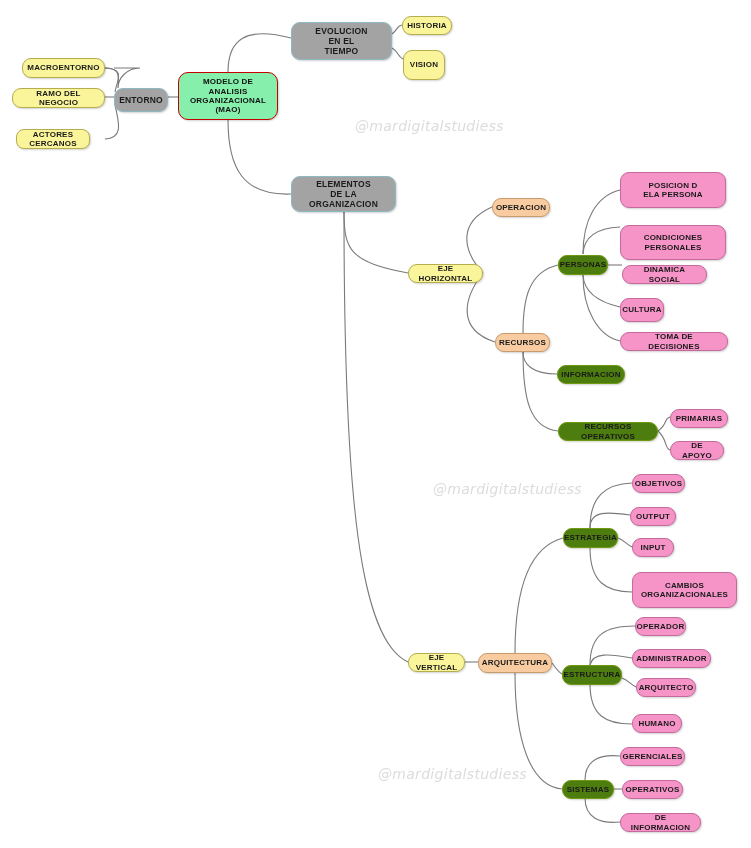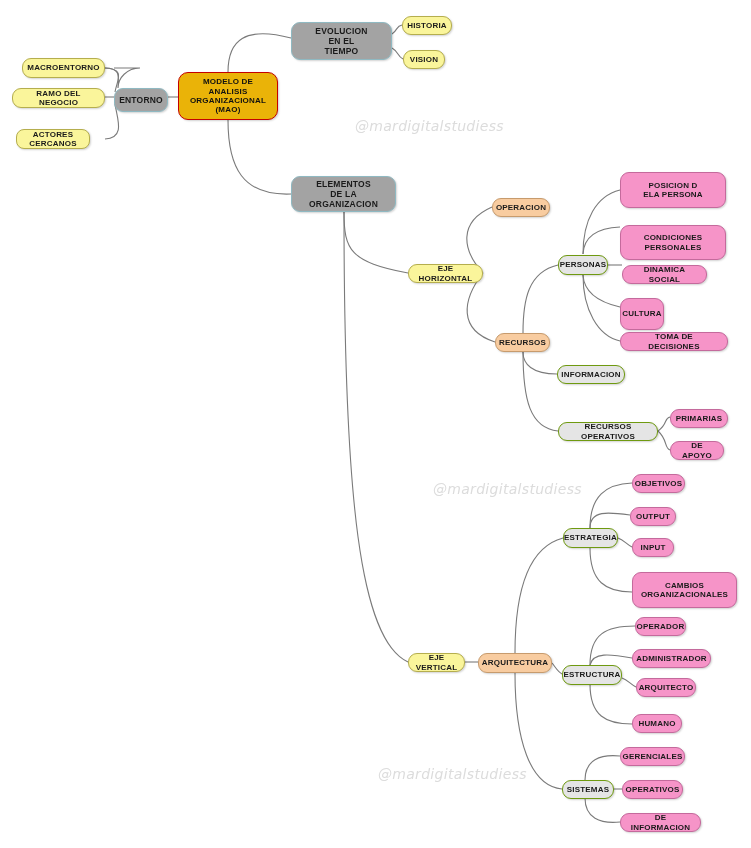--- a/index.html
+++ b/index.html
@@ -21,27 +21,27 @@
     border-radius:9px;
     color:#1a1a1a;
     font-weight:bold;
     letter-spacing:.2px;
     line-height:1.18;
     padding:2px 20px;
     box-shadow:1px 1px 2px rgba(0,0,0,.18);
     -webkit-font-smoothing:antialiased;
   }
   .n-root{
-    background:#eab308;color:#111111;border-color:#c40000;
+    background:#86efac;color:#111111;border-color:#c40000;
     border-radius:10px;font-size:8px;
   }
   .n-cyan{background:#a3a3a3;border-color:#8fb9c2;font-size:8.5px;}
   .n-yellow{background:#FAF59B;border-color:#b5ae4e;font-size:8px;}
   .n-orange{background:#F8CCA0;border-color:#c79b6d;font-size:8px;}
-  .n-green{background:#e5e5e5;border-color:#6f9a10;font-size:8px;}
+  .n-green{background:#4d7c0f;border-color:#6f9a10;font-size:8px;}
   .n-pink{background:#F694C8;border-color:#c46a9c;font-size:8px;}
 
   .watermark{
     position:absolute;
     color:#dcdcdc;
     font-size:14px;
     font-family:"DejaVu Sans", sans-serif;
     font-style:italic;
     letter-spacing:.3px;
     white-space:nowrap;
@@ -133,21 +133,21 @@
   </div>
 
   <div class="node n-cyan" style="left:291px;top:22px;width:101px;height:38px;">
     <span>EVOLUCION EN EL TIEMPO</span>
   </div>
 
   <div class="node n-yellow" style="left:402px;top:16px;width:50px;height:19px;">
     <span>HISTORIA</span>
   </div>
 
-  <div class="node n-yellow" style="left:403px;top:50px;width:40px;height:19px;">
+  <div class="node n-yellow" style="left:403px;top:50px;width:40px;height:30px;">
     <span>VISION</span>
   </div>
 
   <div class="node n-cyan" style="left:291px;top:176px;width:105px;height:36px;">
     <span>ELEMENTOS DE LA ORGANIZACION</span>
   </div>
 
   <div class="node n-yellow" style="left:408px;top:264px;width:75px;height:19px;">
     <span>EJE HORIZONTAL</span>
   </div>
@@ -169,21 +169,21 @@
   </div>
 
   <div class="node n-pink" style="left:620px;top:225px;width:106px;height:35px;">
     <span>CONDICIONES PERSONALES</span>
   </div>
 
   <div class="node n-pink" style="left:622px;top:265px;width:85px;height:19px;">
     <span>DINAMICA SOCIAL</span>
   </div>
 
-  <div class="node n-pink" style="left:620px;top:298px;width:44px;height:32px;">
+  <div class="node n-pink" style="left:620px;top:298px;width:44px;height:24px;">
     <span>CULTURA</span>
   </div>
 
   <div class="node n-pink" style="left:620px;top:332px;width:108px;height:19px;">
     <span>TOMA DE DECISIONES</span>
   </div>
 
   <div class="node n-green" style="left:557px;top:365px;width:68px;height:19px;">
     <span>INFORMACION</span>
   </div>

